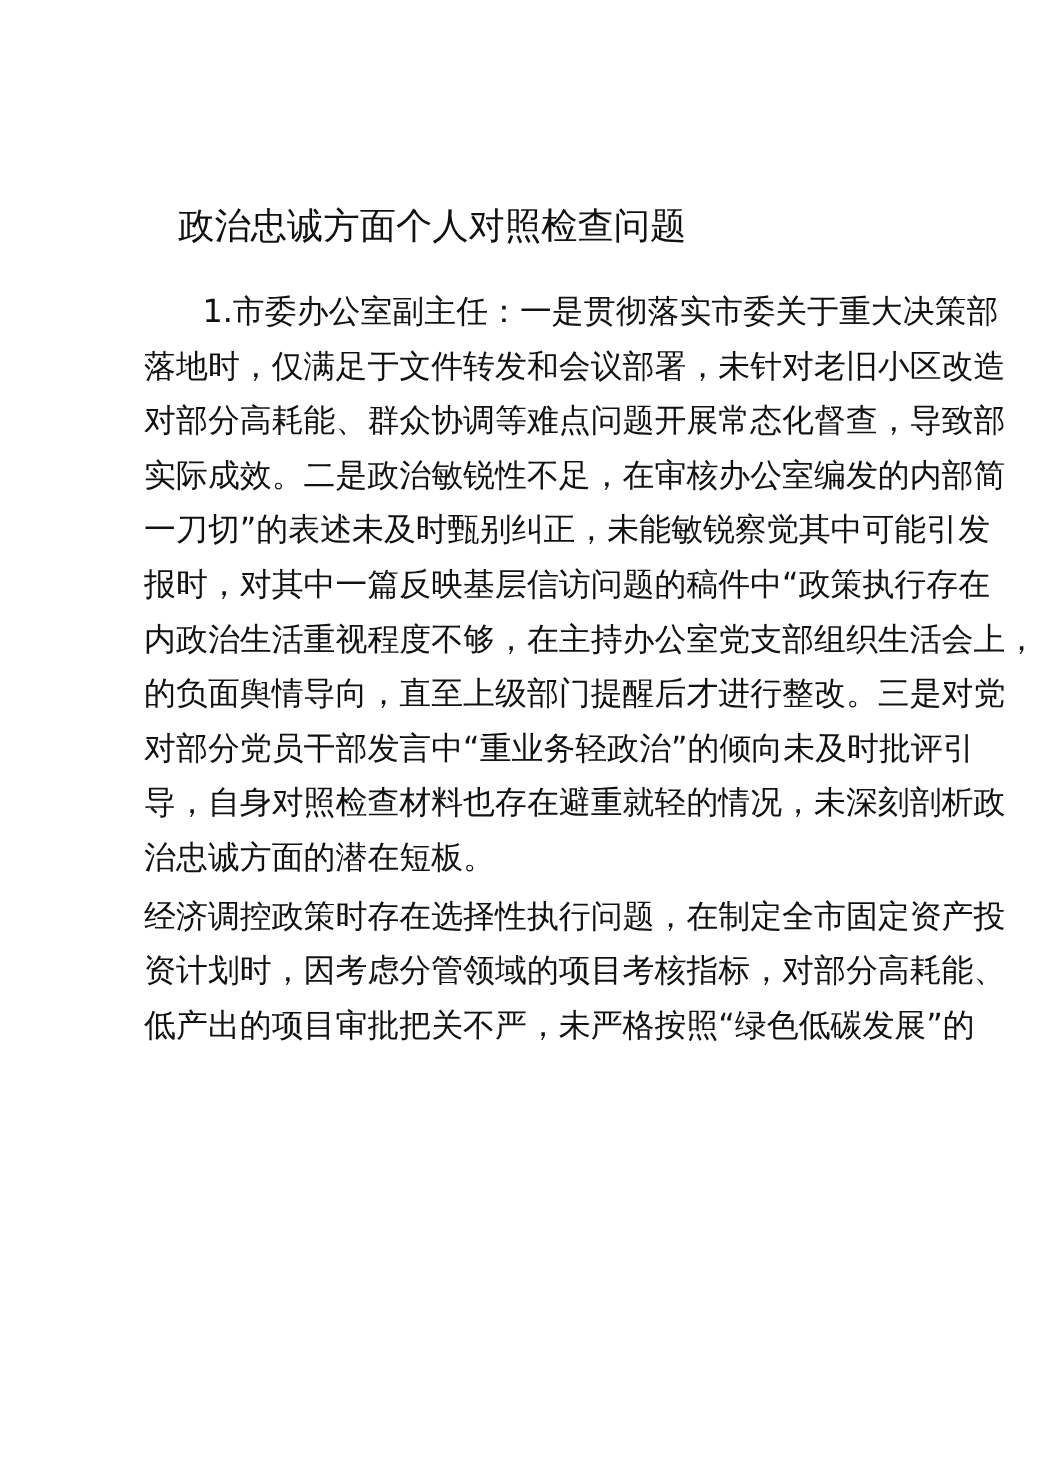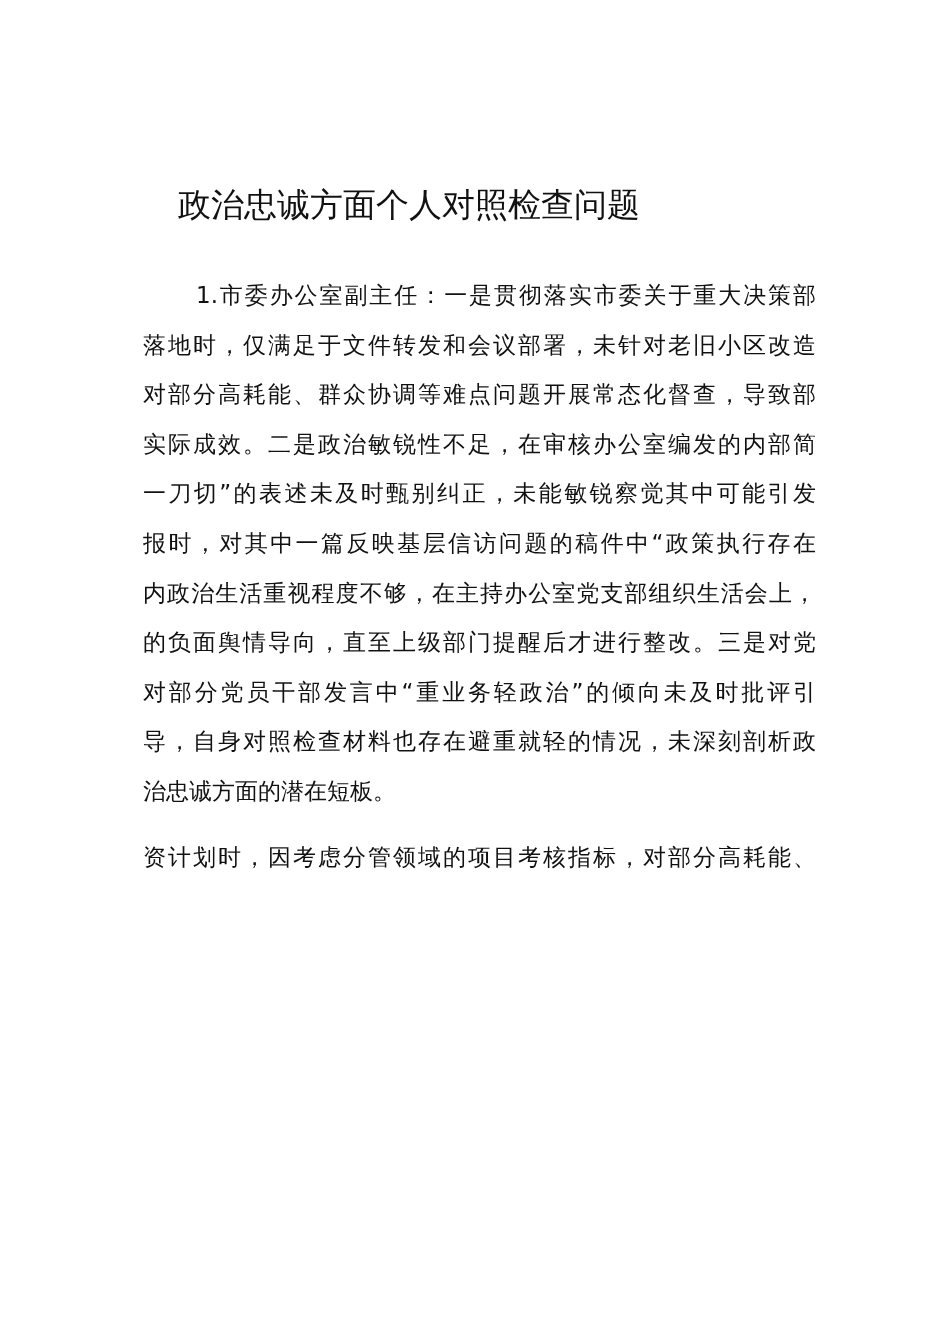--- a/index.html
+++ b/index.html
@@ -19,38 +19,38 @@
       position: absolute;
       left: 0;
       top: 0;
       width: 950px;
       height: 1344px;
       background: #ffffff;
     }
     .title {
       position: absolute;
       top: 180px;
-      left: 16px;
+      left: 0;
       width: 786px;
       text-align: center;
       font-size: 33px;
       line-height: 50px;
       letter-spacing: 0px;
       font-weight: normal;
       margin: 0;
     }
     .body-text {
       position: absolute;
       top: 255px;
       left: 127px;
       width: 705px;
     }
     .para {
-      margin: 16px;
-      font-size: 23px;
+      margin: 4px;
+      font-size: 29px;
       line-height: 49.6px;
       text-align: justify;
       text-align-last: left;
       word-break: break-all;
       text-indent: 53px;
     }
     .line {
       display: block;
       white-space: nowrap;
       text-align: justify;
@@ -78,16 +78,18 @@
       <span class="line">实际成效。二是政治敏锐性不足，在审核办公室编发的内部简</span>
       <span class="line">一刀切”的表述未及时甄别纠正，未能敏锐察觉其中可能引发</span>
       <span class="line">报时，对其中一篇反映基层信访问题的稿件中“政策执行存在</span>
       <span class="line">内政治生活重视程度不够，在主持办公室党支部组织生活会上，</span>
       <span class="line">的负面舆情导向，直至上级部门提醒后才进行整改。三是对党</span>
       <span class="line">对部分党员干部发言中“重业务轻政治”的倾向未及时批评引</span>
       <span class="line">导，自身对照检查材料也存在避重就轻的情况，未深刻剖析政</span>
       <span class="line last">治忠诚方面的潜在短板。</span>
     </div>
     <div class="para" style="text-indent:0">
+      <span class="line">经济调控政策时存在选择性执行问题，在制定全市固定资产投</span>
       <span class="line">资计划时，因考虑分管领域的项目考核指标，对部分高耗能、</span>
+      <span class="line">低产出的项目审批把关不严，未严格按照“绿色低碳发展”的</span>
     </div>
   </div>
 </div>
 
 </body></html>

